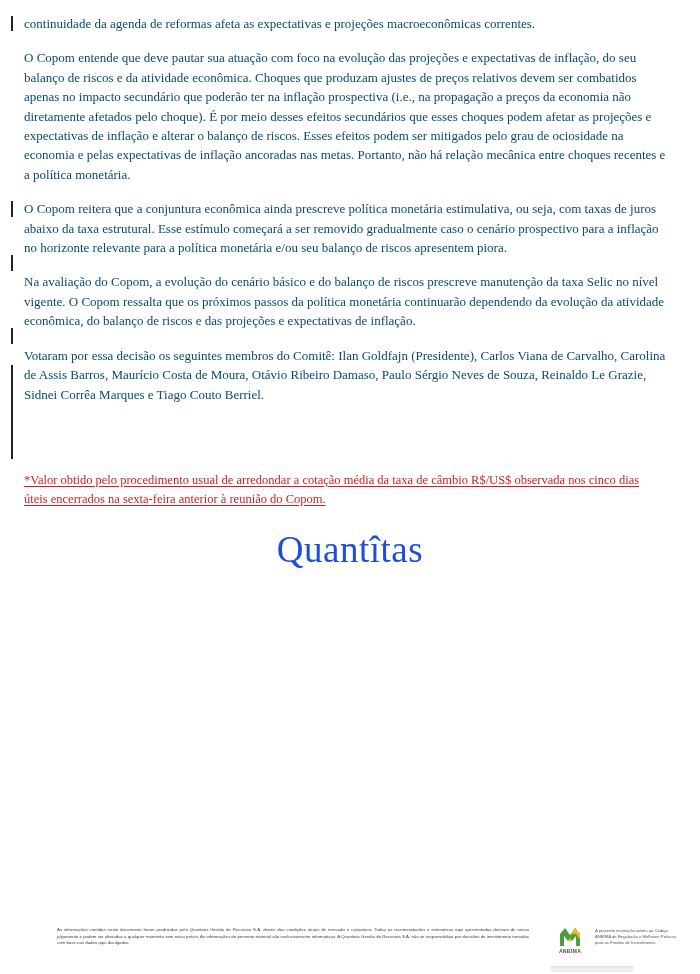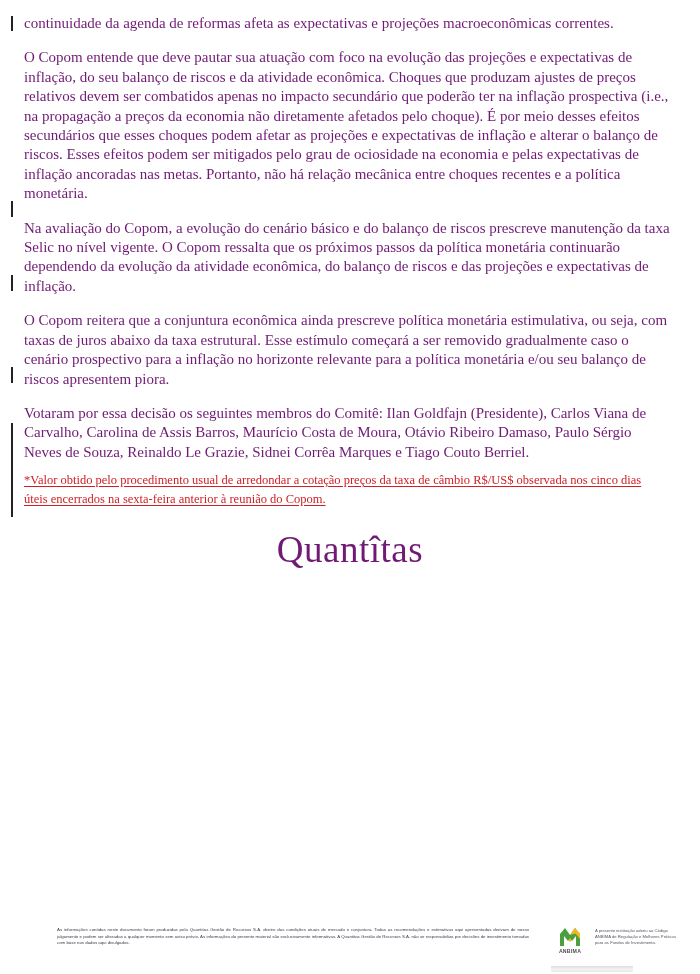--- a/index.html
+++ b/index.html
@@ -20,24 +20,24 @@
   
   .doc-body {
     position:absolute;
     left:24px;
     top:14px;
     width:646px;
   }
 
   .para {
     position:relative;
-    font-size:15px;
+    font-size:13px;
     line-height:19.4px;
     text-align:left;
-    color:#701a75;
+    color:#0c4a6e;
     margin-bottom:15px;
   }
   .para:last-child { margin-bottom:17px; }
 
   
   .chbar {
     position:absolute;
     width:1.6px;
     background:#222;
     left:11px;
@@ -65,21 +65,21 @@
     left:0;
     top:531px;
     width:700px;
     text-align:center;
   }
   .logo {
     display:inline-block;
     font-family:"Liberation Serif", serif;
     font-size:37px;
     letter-spacing:0.5px;
-    color:#701a75;
+    color:#1d4ed8;
     line-height:1;
   }
 
   
   .footer {
     position:absolute;
     left:0;
     top:925px;
     width:700px;
     height:49px;
@@ -152,37 +152,37 @@
     <span>continuidade da agenda de reformas afeta as expectativas e projeções macroeconômicas correntes.</span>
   </div>
 
   <div class="para">
     <span class="chbar" style="left:-13px; top:153px; height:16px;"></span>
     <span>O Copom entende que deve pautar sua atuação com foco na evolução das projeções e expectativas de inflação, do seu balanço de riscos e da atividade econômica. Choques que produzam ajustes de preços relativos devem ser combatidos apenas no impacto secundário que poderão ter na inflação prospectiva (i.e., na propagação a preços da economia não diretamente afetados pelo choque). É por meio desses efeitos secundários que esses choques podem afetar as projeções e expectativas de inflação e alterar o balanço de riscos. Esses efeitos podem ser mitigados pelo grau de ociosidade na economia e pelas expectativas de inflação ancoradas nas metas. Portanto, não há relação mecânica entre choques recentes e a política monetária.</span>
   </div>
 
   <div class="para">
     <span class="chbar" style="left:-13px; top:56px; height:16px;"></span>
+    <span>O Copom reitera que a conjuntura econômica ainda prescreve política monetária estimulativa, ou seja, com taxas de juros abaixo da taxa estrutural. Esse estímulo começará a ser removido gradualmente caso o cenário prospectivo para a inflação no horizonte relevante para a política monetária e/ou seu balanço de riscos apresentem piora.</span>
+  </div>
+
+  <div class="para">
+    <span class="chbar" style="left:-13px; top:56px; height:16px;"></span>
     <span>Na avaliação do Copom, a evolução do cenário básico e do balanço de riscos prescreve manutenção da taxa Selic no nível vigente. O Copom ressalta que os próximos passos da política monetária continuarão dependendo da evolução da atividade econômica, do balanço de riscos e das projeções e expectativas de inflação.</span>
-  </div>
-
-  <div class="para">
-    <span class="chbar" style="left:-13px; top:56px; height:16px;"></span>
-    <span>O Copom reitera que a conjuntura econômica ainda prescreve política monetária estimulativa, ou seja, com taxas de juros abaixo da taxa estrutural. Esse estímulo começará a ser removido gradualmente caso o cenário prospectivo para a inflação no horizonte relevante para a política monetária e/ou seu balanço de riscos apresentem piora.</span>
   </div>
 
   <div class="para">
     <span class="chbar" style="left:-13px; top:19px; height:94px;"></span>
     <span>Votaram por essa decisão os seguintes membros do Comitê: Ilan Goldfajn (Presidente), Carlos Viana de Carvalho, Carolina de Assis Barros, Maurício Costa de Moura, Otávio Ribeiro Damaso, Paulo Sérgio Neves de Souza, Reinaldo Le Grazie, Sidnei Corrêa Marques e Tiago Couto Berriel.</span>
   </div>
 
 </div>
 
 <div class="footnote">
-  <span>*Valor obtido pelo procedimento usual de arredondar a cotação preços da taxa de câmbio R$/US$ observada nos cinco dias úteis encerrados na sexta-feira anterior à reunião do Copom.</span>
+  <span>*Valor obtido pelo procedimento usual de arredondar a cotação média da taxa de câmbio R$/US$ observada nos cinco dias úteis encerrados na sexta-feira anterior à reunião do Copom.</span>
 </div>
 
 <div class="logo-wrap">
   <span class="logo">Quantîtas</span>
 </div>
 
 <div class="footer">
 
   <div class="footer-text">As informações contidas neste documento foram produzidas pela Quantitas Gestão de Recursos S.A. dentro das condições atuais de mercado e conjuntura. Todas as recomendações e estimativas aqui apresentadas derivam de nosso julgamento e podem ser alteradas a qualquer momento sem aviso prévio. As informações do presente material são exclusivamente informativas. A Quantitas Gestão de Recursos S.A. não se responsabiliza por decisões de investimento tomadas com base nos dados aqui divulgados.</div>
 

